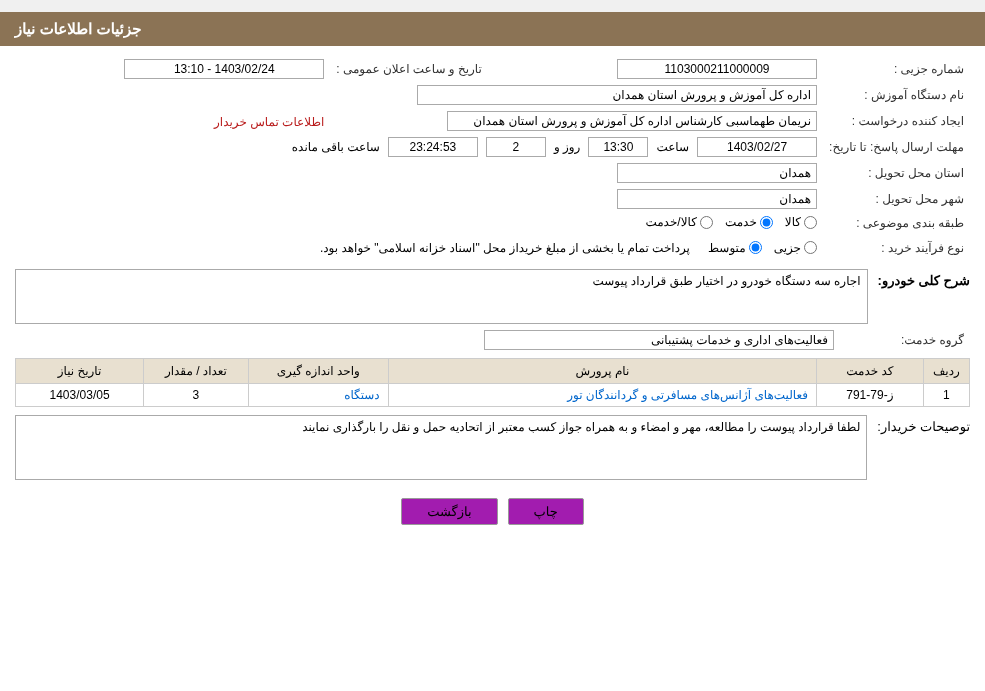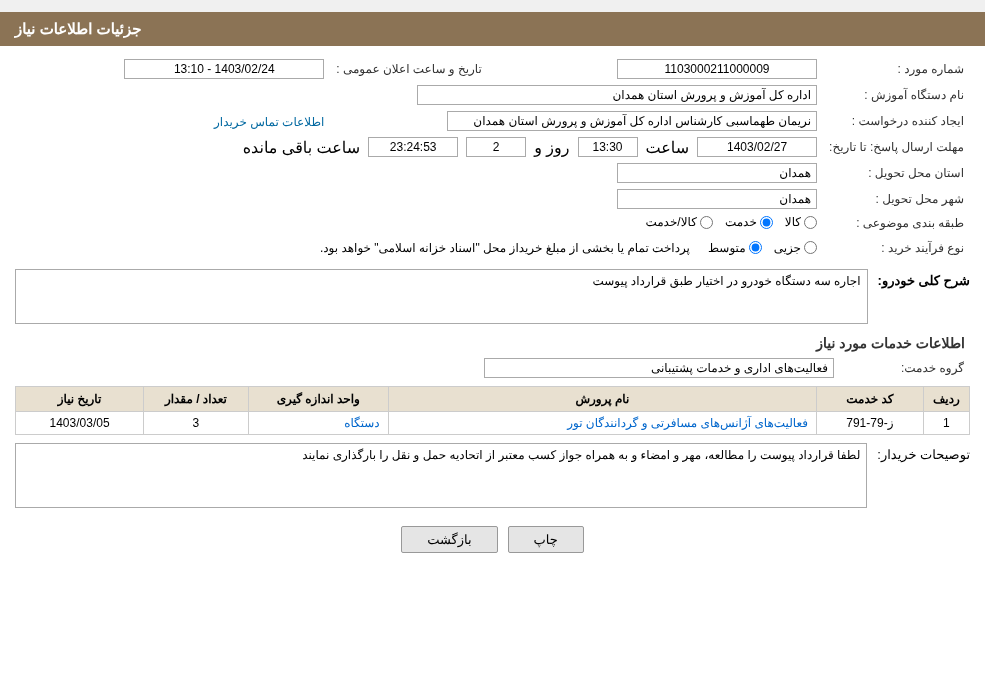--- a/index.html
+++ b/index.html
@@ -55,21 +55,21 @@
     .input-medium {
       width: 200px;
     }
     .input-small {
       width: 120px;
     }
     .input-xsmall {
       width: 60px;
     }
     .contact-link {
-      color: #0369a1;
+      color: #b91c1c;
       text-decoration: none;
       font-size: 12px;
       text-align: right;
     }
     .radio-group {
       display: inline-flex;
       align-items: center;
       gap: 12px;
     }
     .radio-item {
@@ -104,74 +104,74 @@
       width: 100%;
       border-collapse: collapse;
       margin-top: 5px;
     }
     .data-table th {
       background: #e8e0d0;
       border: 1px solid #ccc;
       padding: 5px 0;
       text-align: center;
       font-size: 12px;
-      font-weight: bold;
+      font-weight: normal;
     }
     .data-table td {
       border: 1px solid #ccc;
       padding: 4px 8px;
       text-align: center;
       font-size: 12px;
     }
     .data-table tr:nth-child(even) td {
       background: #f9f7f3;
     }
     .btn-container {
       text-align: center;
       padding: 15px 0;
       display: flex;
       justify-content: center;
       gap: 10px;
     }
     .btn {
       padding: 5px 25px;
       border: 1px solid #999;
-      background: #e5e5e5;
+      background: #a21caf;
       cursor: pointer;
       font-family: Tahoma, Arial, sans-serif;
       font-size: 13px;
       border-radius: 2px;
     }
     .inline-date-row {
       display: flex;
       align-items: center;
       gap: 8px;
       justify-content: flex-start;
     }
     .colon-label {
-      font-size: 16px;
+      font-size: 12px;
       text-align: right;
     }
   </style>
 </head>
 <body>
 
 <div class="page-wrapper">
 
   <div class="header-bar">
     <span>جزئیات اطلاعات نیاز</span>
   </div>
 
   <div class="content">
 
     <table class="form-table">
 
       <tbody>
           <tr>
-        <td class="label-cell">شماره مورد :</td>
+        <td class="label-cell">شماره جزیی :</td>
         <td class="value-cell">
           <input type="text" class="input-box input-medium" value="1103000211000009" style="text-align: center;">
         </td>
         <td style="width:20px;"></td>
         <td class="label-cell" style="text-align:right; white-space:nowrap;">تاریخ و ساعت اعلان عمومی :</td>
         <td class="value-cell">
           <input type="text" class="input-box input-medium" value="1403/02/24 - 13:10" style="text-align: center;">
         </td>
       </tr>
 
@@ -260,21 +260,20 @@
     </tbody>
       </table>
 
     <div style="display:flex; align-items:flex-start; margin-top:8px; gap:10px;">
       <span style="font-weight:bold; font-size:13px; white-space:nowrap; padding-top:4px;">شرح کلی خودرو:</span>
       <div style="flex:1; position:relative;">
         <textarea class="textarea-box" style="height: 55px;">اجاره سه دستگاه خودرو در اختیار طبق قرارداد پیوست</textarea>
       </div>
     </div>
 
-    <div class="section-title">اطلاعات خدمات مورد نیاز</div>
 
     <table class="form-table">
       <tbody>
           <tr>
         <td class="label-cell">گروه خدمت:</td>
         <td class="value-cell">
           <input type="text" class="input-box" style="width: 350px;" value="فعالیت‌های اداری و خدمات پشتیبانی">
         </td>
       </tr>
     </tbody>

